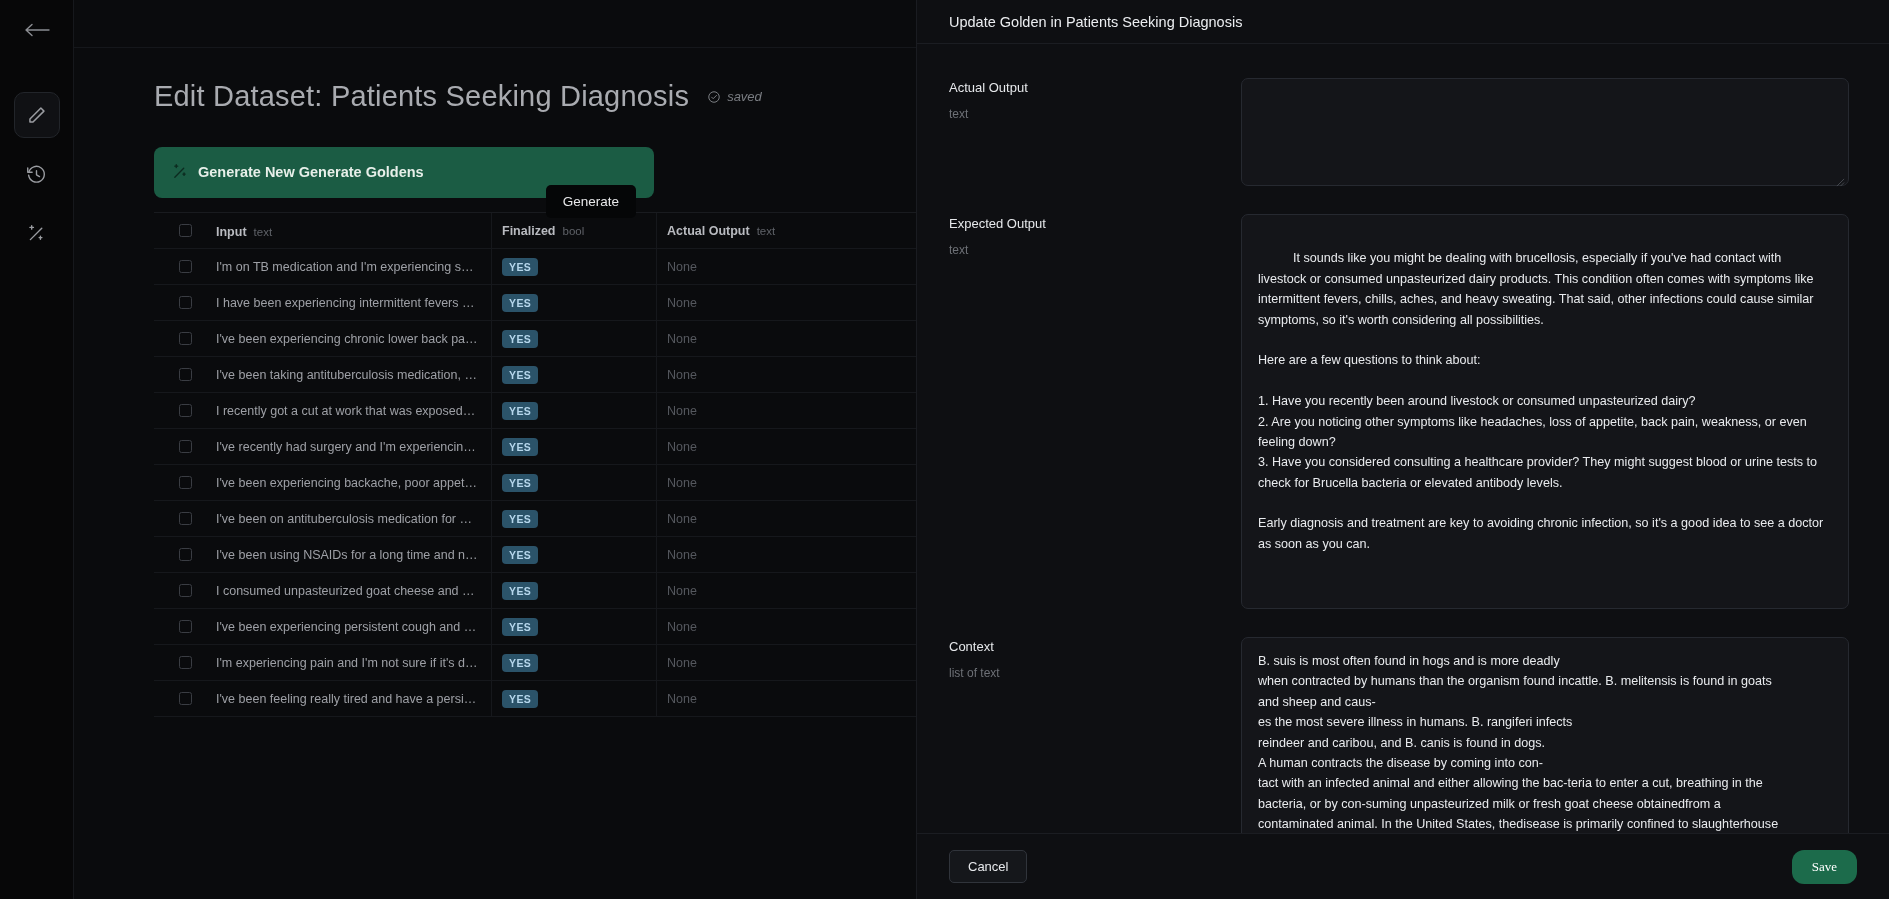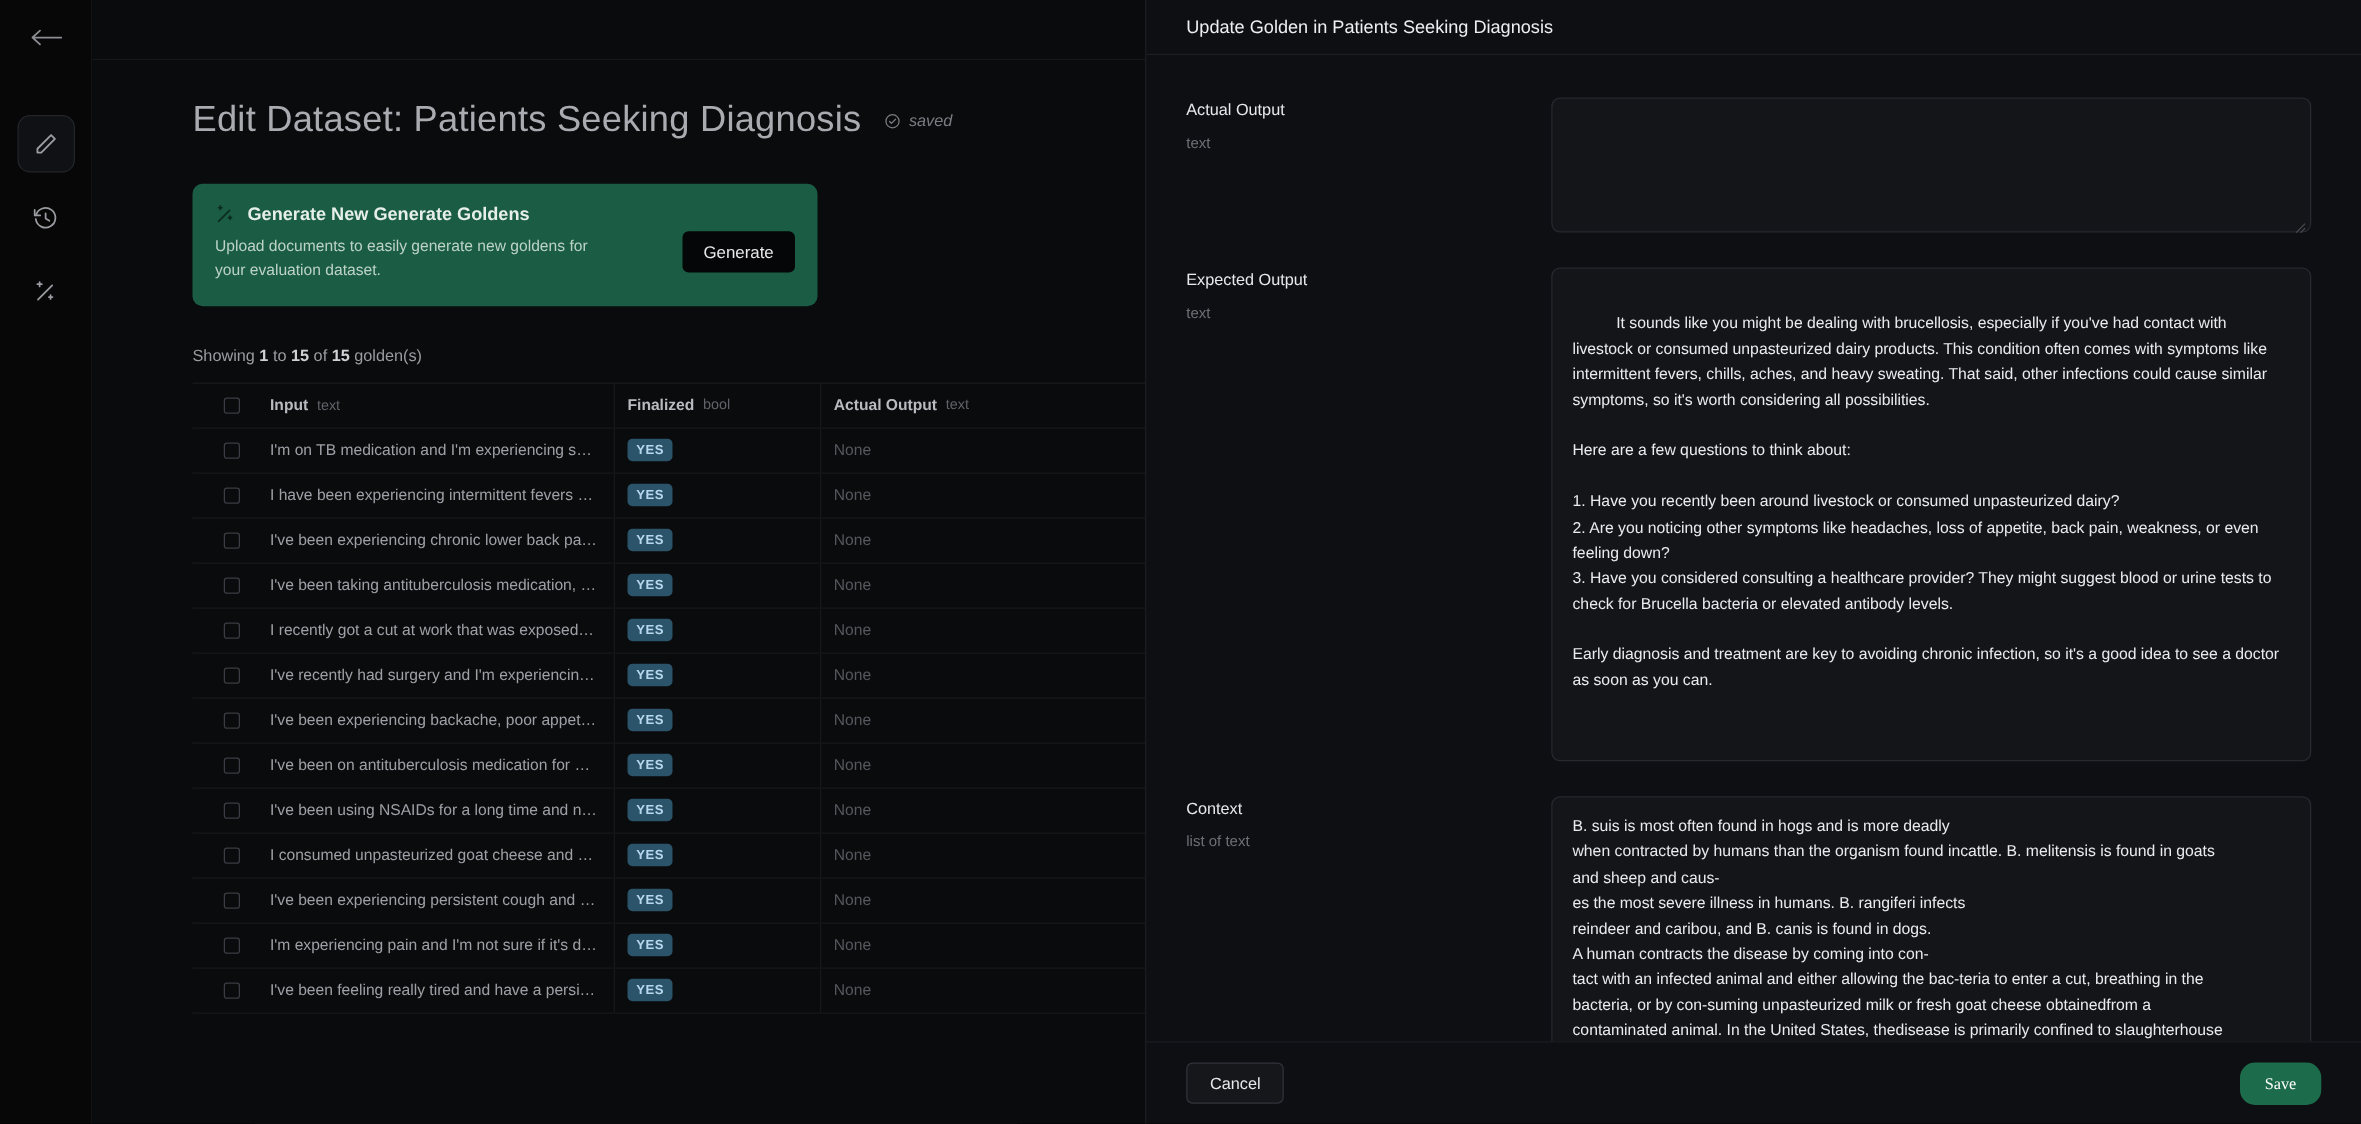--- a/index.html
+++ b/index.html
@@ -184,27 +184,23 @@
       </div>
 
       <div class="gen-card">
         <div class="gen-head">
           <svg width="17" height="17" viewBox="0 0 24 24" fill="none" stroke="#0c2b1f" stroke-width="1.9">
             <path d="M4 20L16.5 7.5" stroke-linecap="round"></path>
             <path d="M6 2.5v4M4 4.5h4M17 14v3.5M15.4 15.7h3.2" stroke-linecap="round"></path>
           </svg>
           <div class="gen-head-title">Generate New Generate Goldens</div>
         </div>
-        <div class="gen-sub">Upload documents to easily generate new goldens for your evaluation dataset.</div>
         <button class="gen-btn">Generate</button>
       </div>
 
-      <div class="showing">
-        <span>Showing </span><b>1</b><span> to </span><b>15</b><span> of </span><b>15</b><span> golden(s)</span>
-      </div>
 
       <div class="tbl">
         <div class="tbl-row hdr">
           <div class="c-chk">
             <div class="chk"></div>
           </div>
           <div class="c-input">
             <span class="cell-txt">Input</span><span class="cell-type">text</span>
           </div>
           <div class="c-final">

